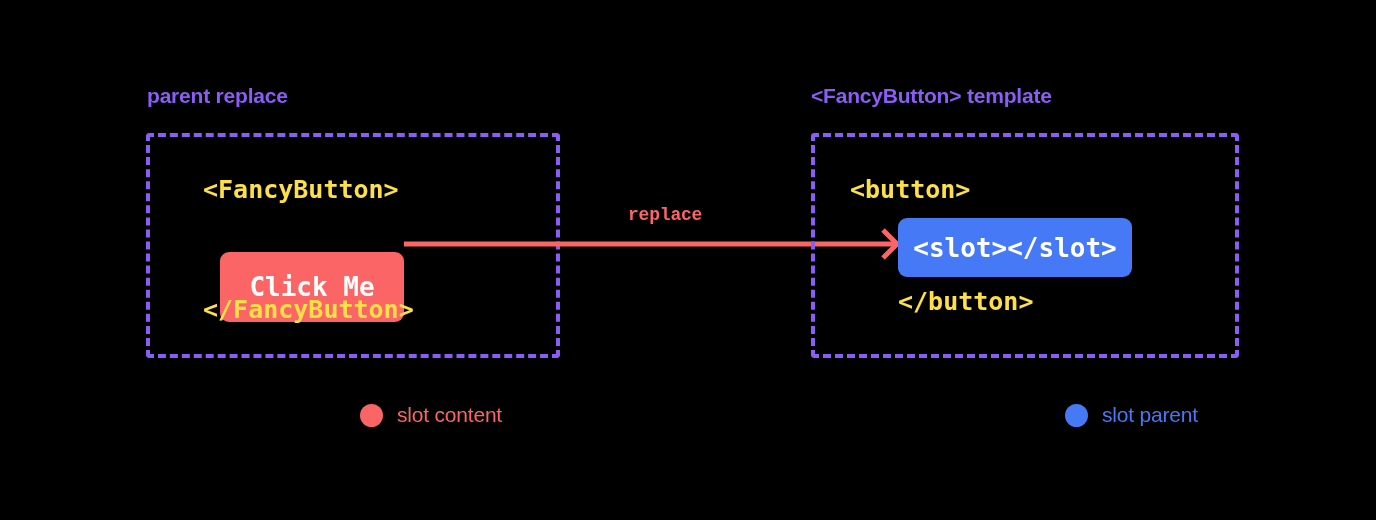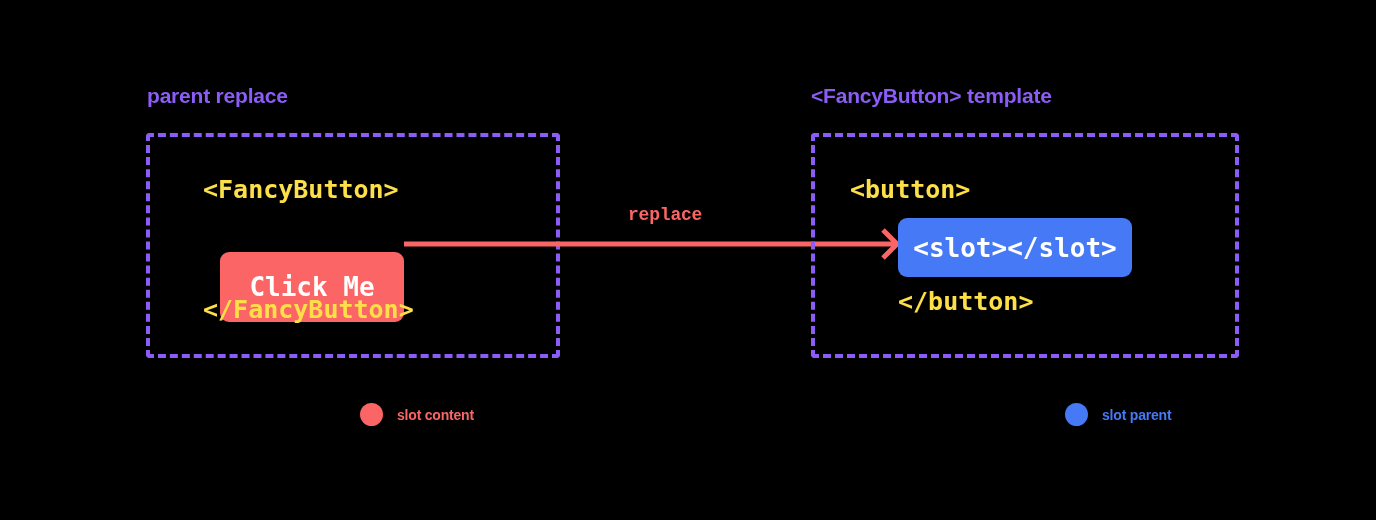--- a/index.html
+++ b/index.html
@@ -113,22 +113,22 @@
   .legend-dot {
     width: 23px;
     height: 23px;
     border-radius: 50%;
     flex: 0 0 auto;
   }
   .legend-dot.red  { background: #FB6565; }
   .legend-dot.blue { background: #4579F5; }
   .legend-label {
     font-family: "Liberation Sans", sans-serif;
-    font-weight: bold;
-    font-size: 14px;
+    font-weight: normal;
+    font-size: 21px;
     letter-spacing: -0.2px;
     white-space: nowrap;
     text-align: center;
   }
   .legend-label.red  { color: #FB6565; }
   .legend-label.blue { color: #4579F5; }
 </style>
 </head>
 <body>
 

